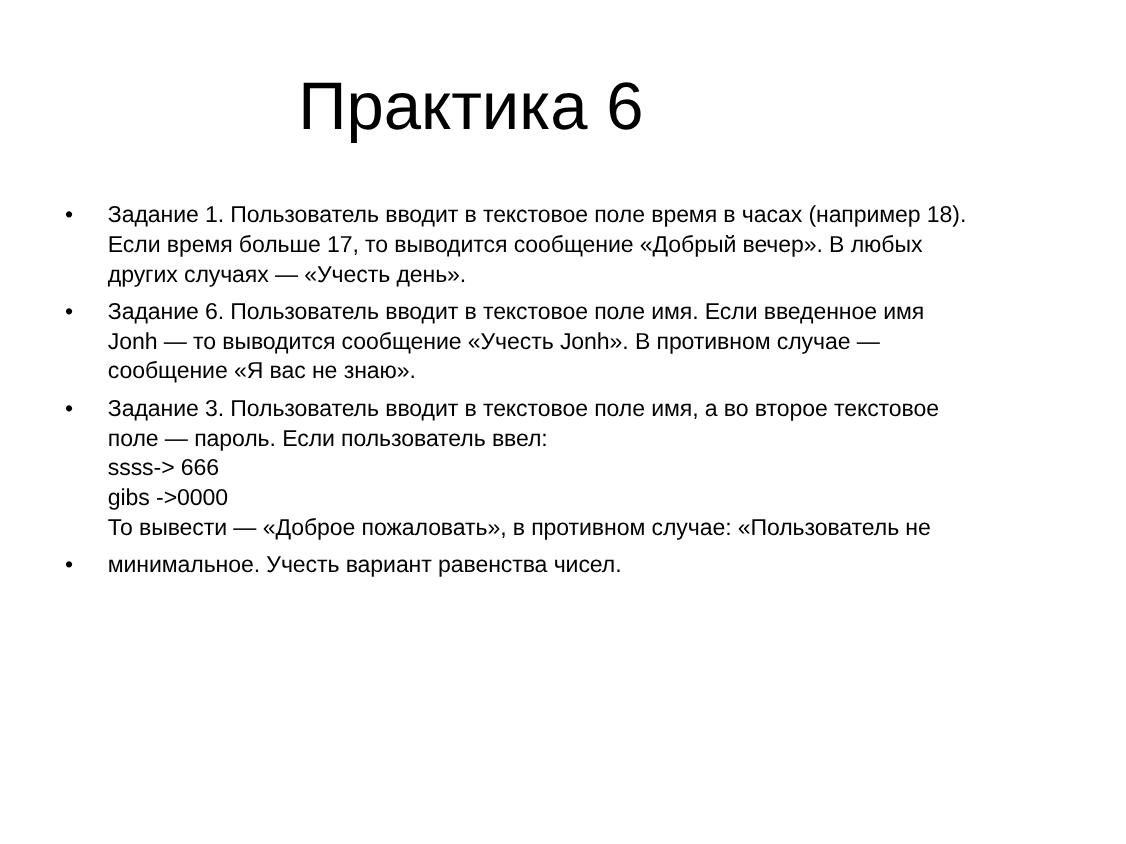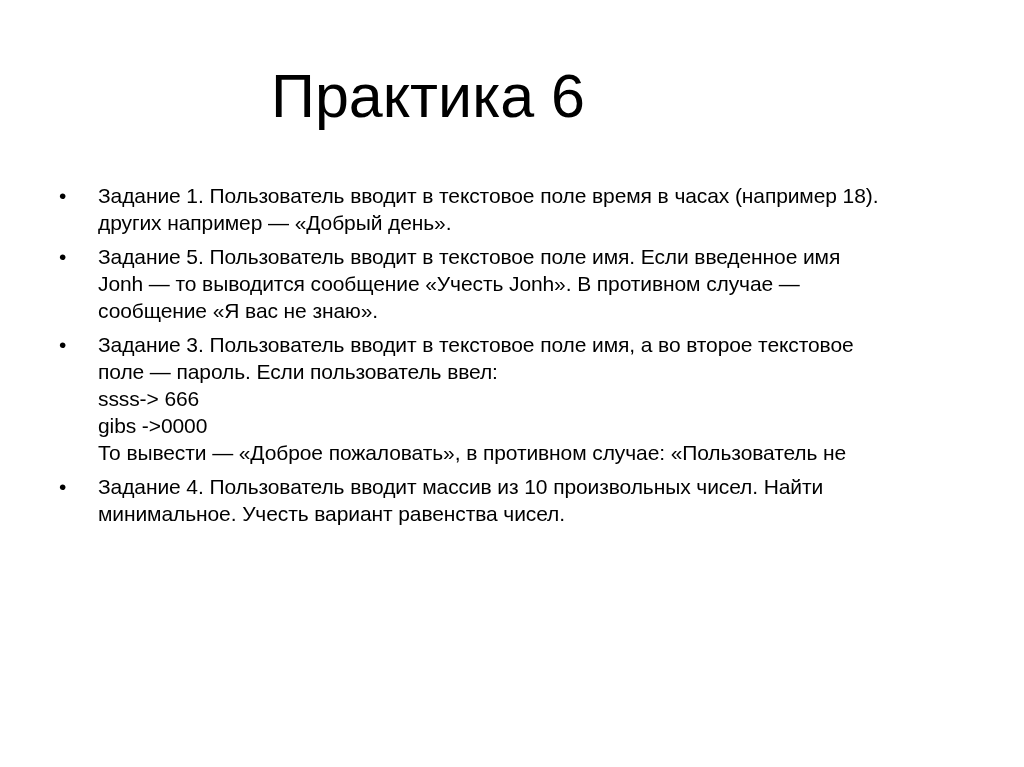--- a/index.html
+++ b/index.html
@@ -66,35 +66,35 @@
 </head>
 <body>
 
 <div class="slide">
   <h1 class="title">Практика 6</h1>
 
   <ul class="bullets">
     <li class="bullet-item">
       <span class="bullet-icon">•</span>
       <span class="line">Задание 1. Пользователь вводит в текстовое поле время в часах (например 18).</span>
-      <span class="line">других например — «Добрый день».</span>
+      <span class="line">Если время больше 17, то выводится сообщение «Добрый вечер». В любых</span>
+      <span class="line">других случаях — «Учесть день».</span>
     </li>
     <li class="bullet-item">
       <span class="bullet-icon">•</span>
-      <span class="line">Задание 5. Пользователь вводит в текстовое поле имя. Если введенное имя</span>
+      <span class="line">Задание 6. Пользователь вводит в текстовое поле имя. Если введенное имя</span>
       <span class="line">Jonh — то выводится сообщение «Учесть Jonh». В противном случае —</span>
       <span class="line">сообщение «Я вас не знаю».</span>
     </li>
     <li class="bullet-item">
       <span class="bullet-icon">•</span>
       <span class="line">Задание 3. Пользователь вводит в текстовое поле имя, а во второе текстовое</span>
       <span class="line">поле — пароль. Если пользователь ввел:</span>
       <span class="line">ssss-&gt; 666</span>
       <span class="line">gibs -&gt;0000</span>
       <span class="line">То вывести — «Доброе пожаловать», в противном случае: «Пользователь не</span>
     </li>
     <li class="bullet-item">
       <span class="bullet-icon">•</span>
-      <span class="line">Задание 4. Пользователь вводит массив из 10 произвольных чисел. Найти</span>
       <span class="line">минимальное. Учесть вариант равенства чисел.</span>
     </li>
   </ul>
 </div>
 
 </body></html>

